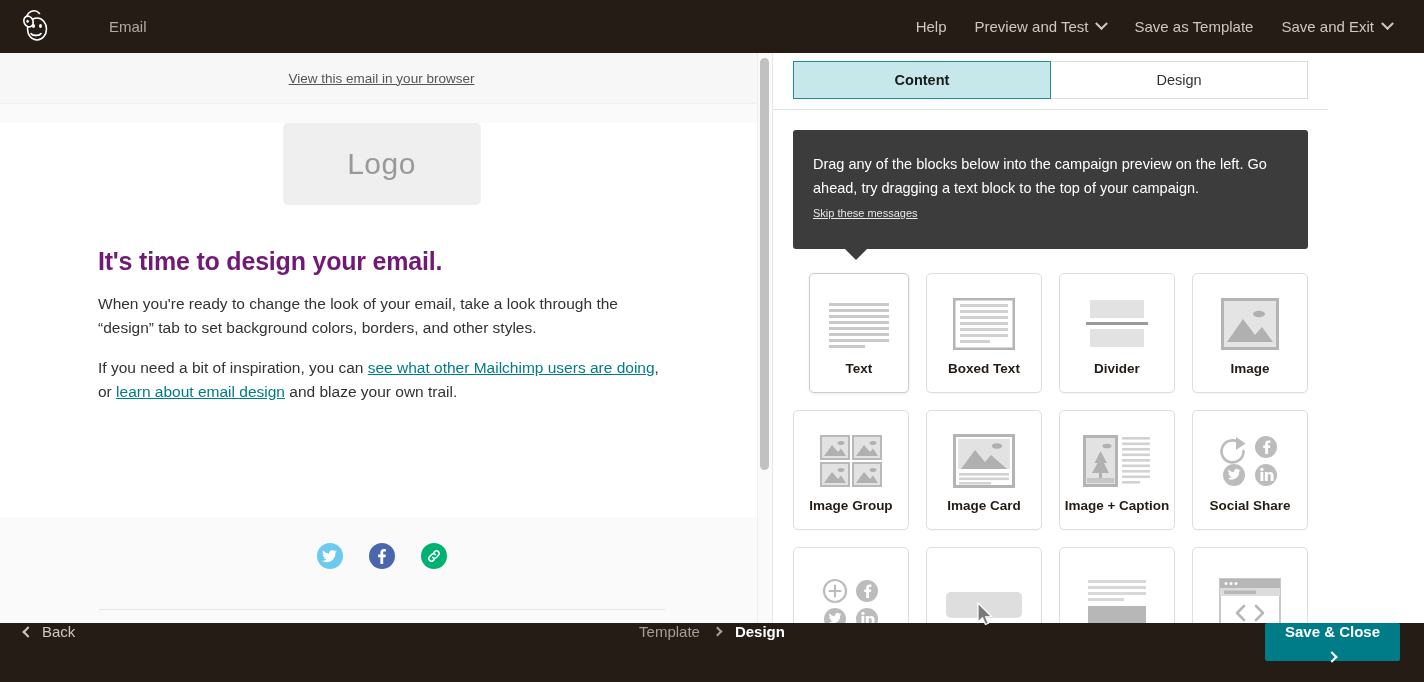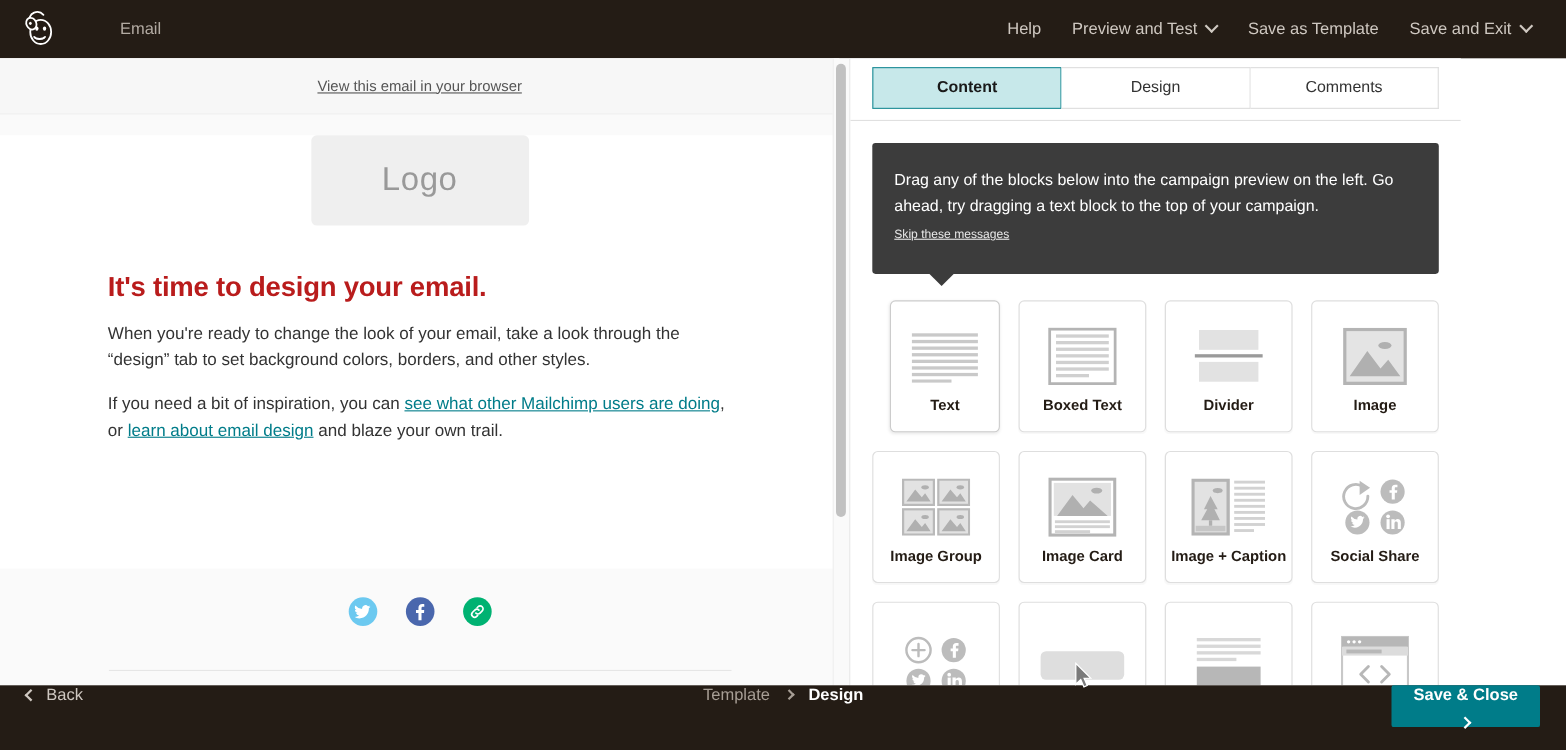--- a/index.html
+++ b/index.html
@@ -60,21 +60,21 @@
   }
   .logo-box {
     width: 198px; height: 82px; background: #efefef;
     border-radius: 5px; margin: 19px auto 0 auto;
     display: flex; align-items: center; justify-content: center;
     color: #999999; font-size: 30px; font-weight: 300;
     letter-spacing: .5px;
   }
   .pv-h1 {
     margin: 42px 0 0 0; font-size: 25px; font-weight: bold;
-    color: #b91c1c; letter-spacing: -.2px;
+    color: #701a75; letter-spacing: -.2px;
   }
   .pv-p {
     margin: 16px 0 0 0; font-size: 15.5px; line-height: 24px;
     color: #333333;
   }
   .pv-p a { color: #007c89; text-decoration: underline; }
 
   .pv-footer {
     background: #fafafa; height: 125px; padding-top: 26px;
   }
@@ -288,21 +288,20 @@
 </div>
 
 <div class="pv-scroll-track"></div>
 <div class="pv-scroll-thumb"></div>
 
 <div class="panel">
 
   <div class="tabs">
     <div class="tab active">Content</div>
     <div class="tab">Design</div>
-    <div class="tab">Comments</div>
   </div>
 
   <div class="panel-scroll">
 
     <div class="tip">
       <div>Drag any of the blocks below into the campaign preview on the left. Go ahead, try dragging a text block to the top of your campaign.</div>
       <span class="tip-link">Skip these messages</span>
       <span class="tip-arrow"></span>
     </div>
 

